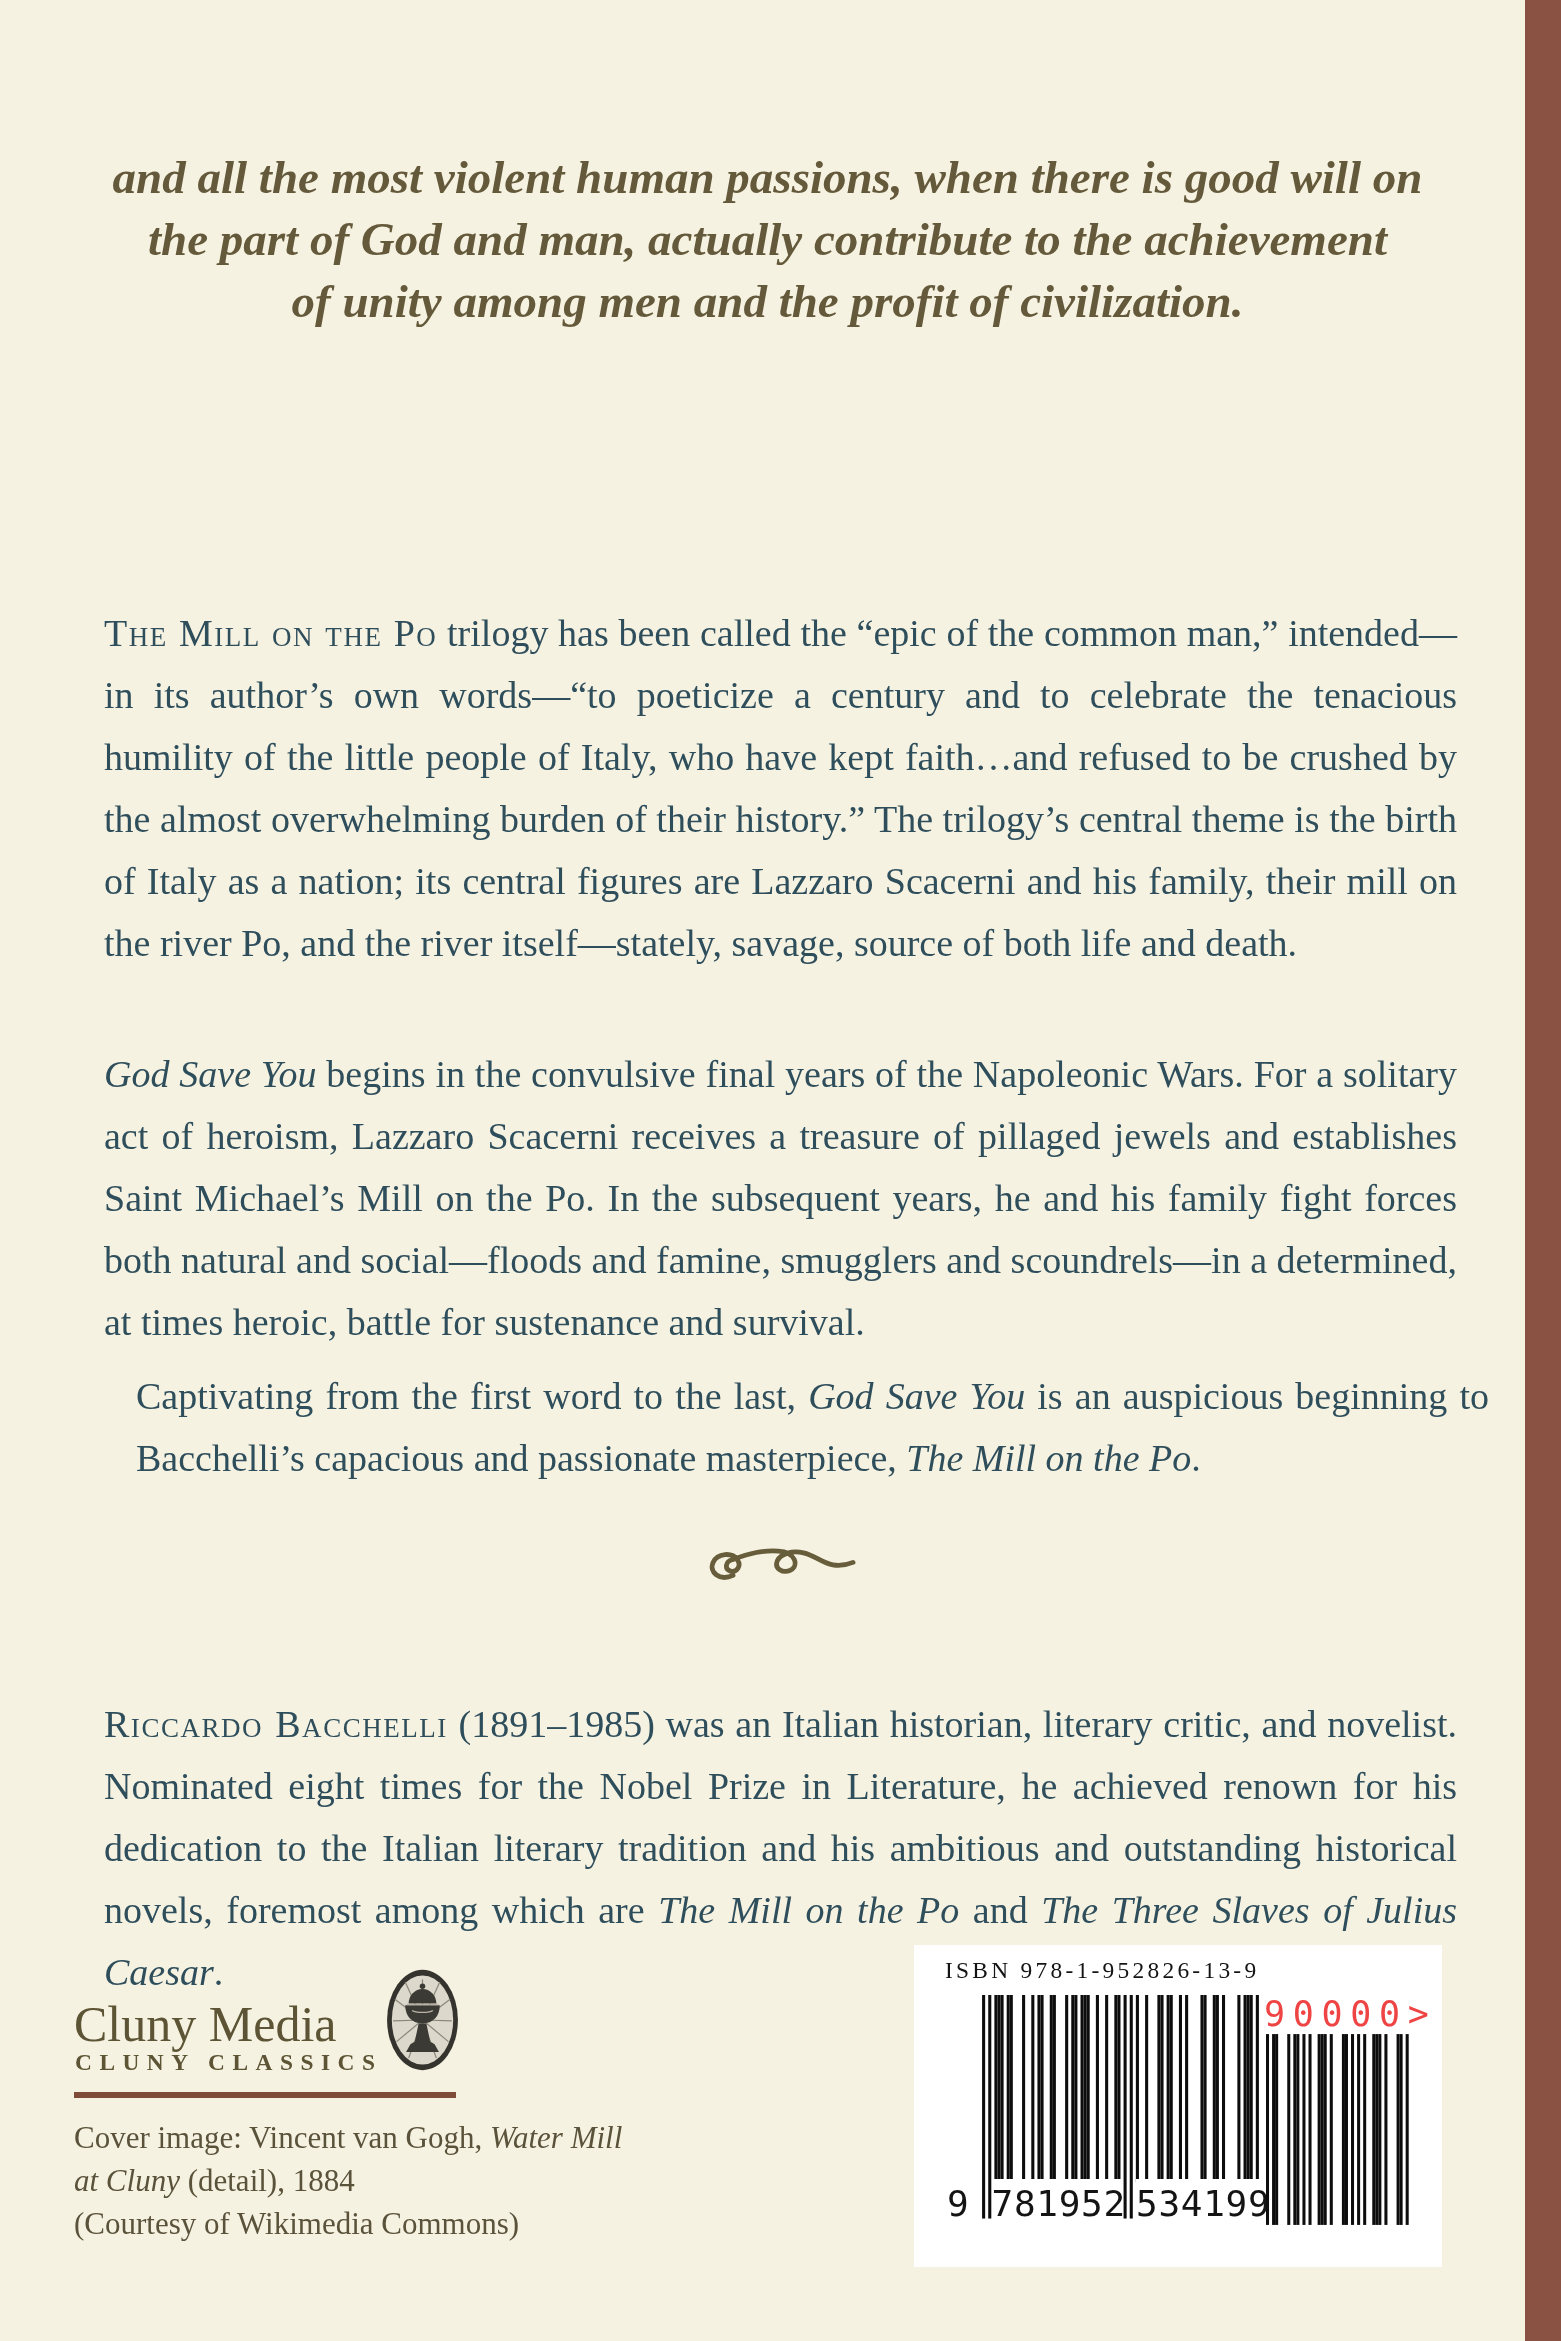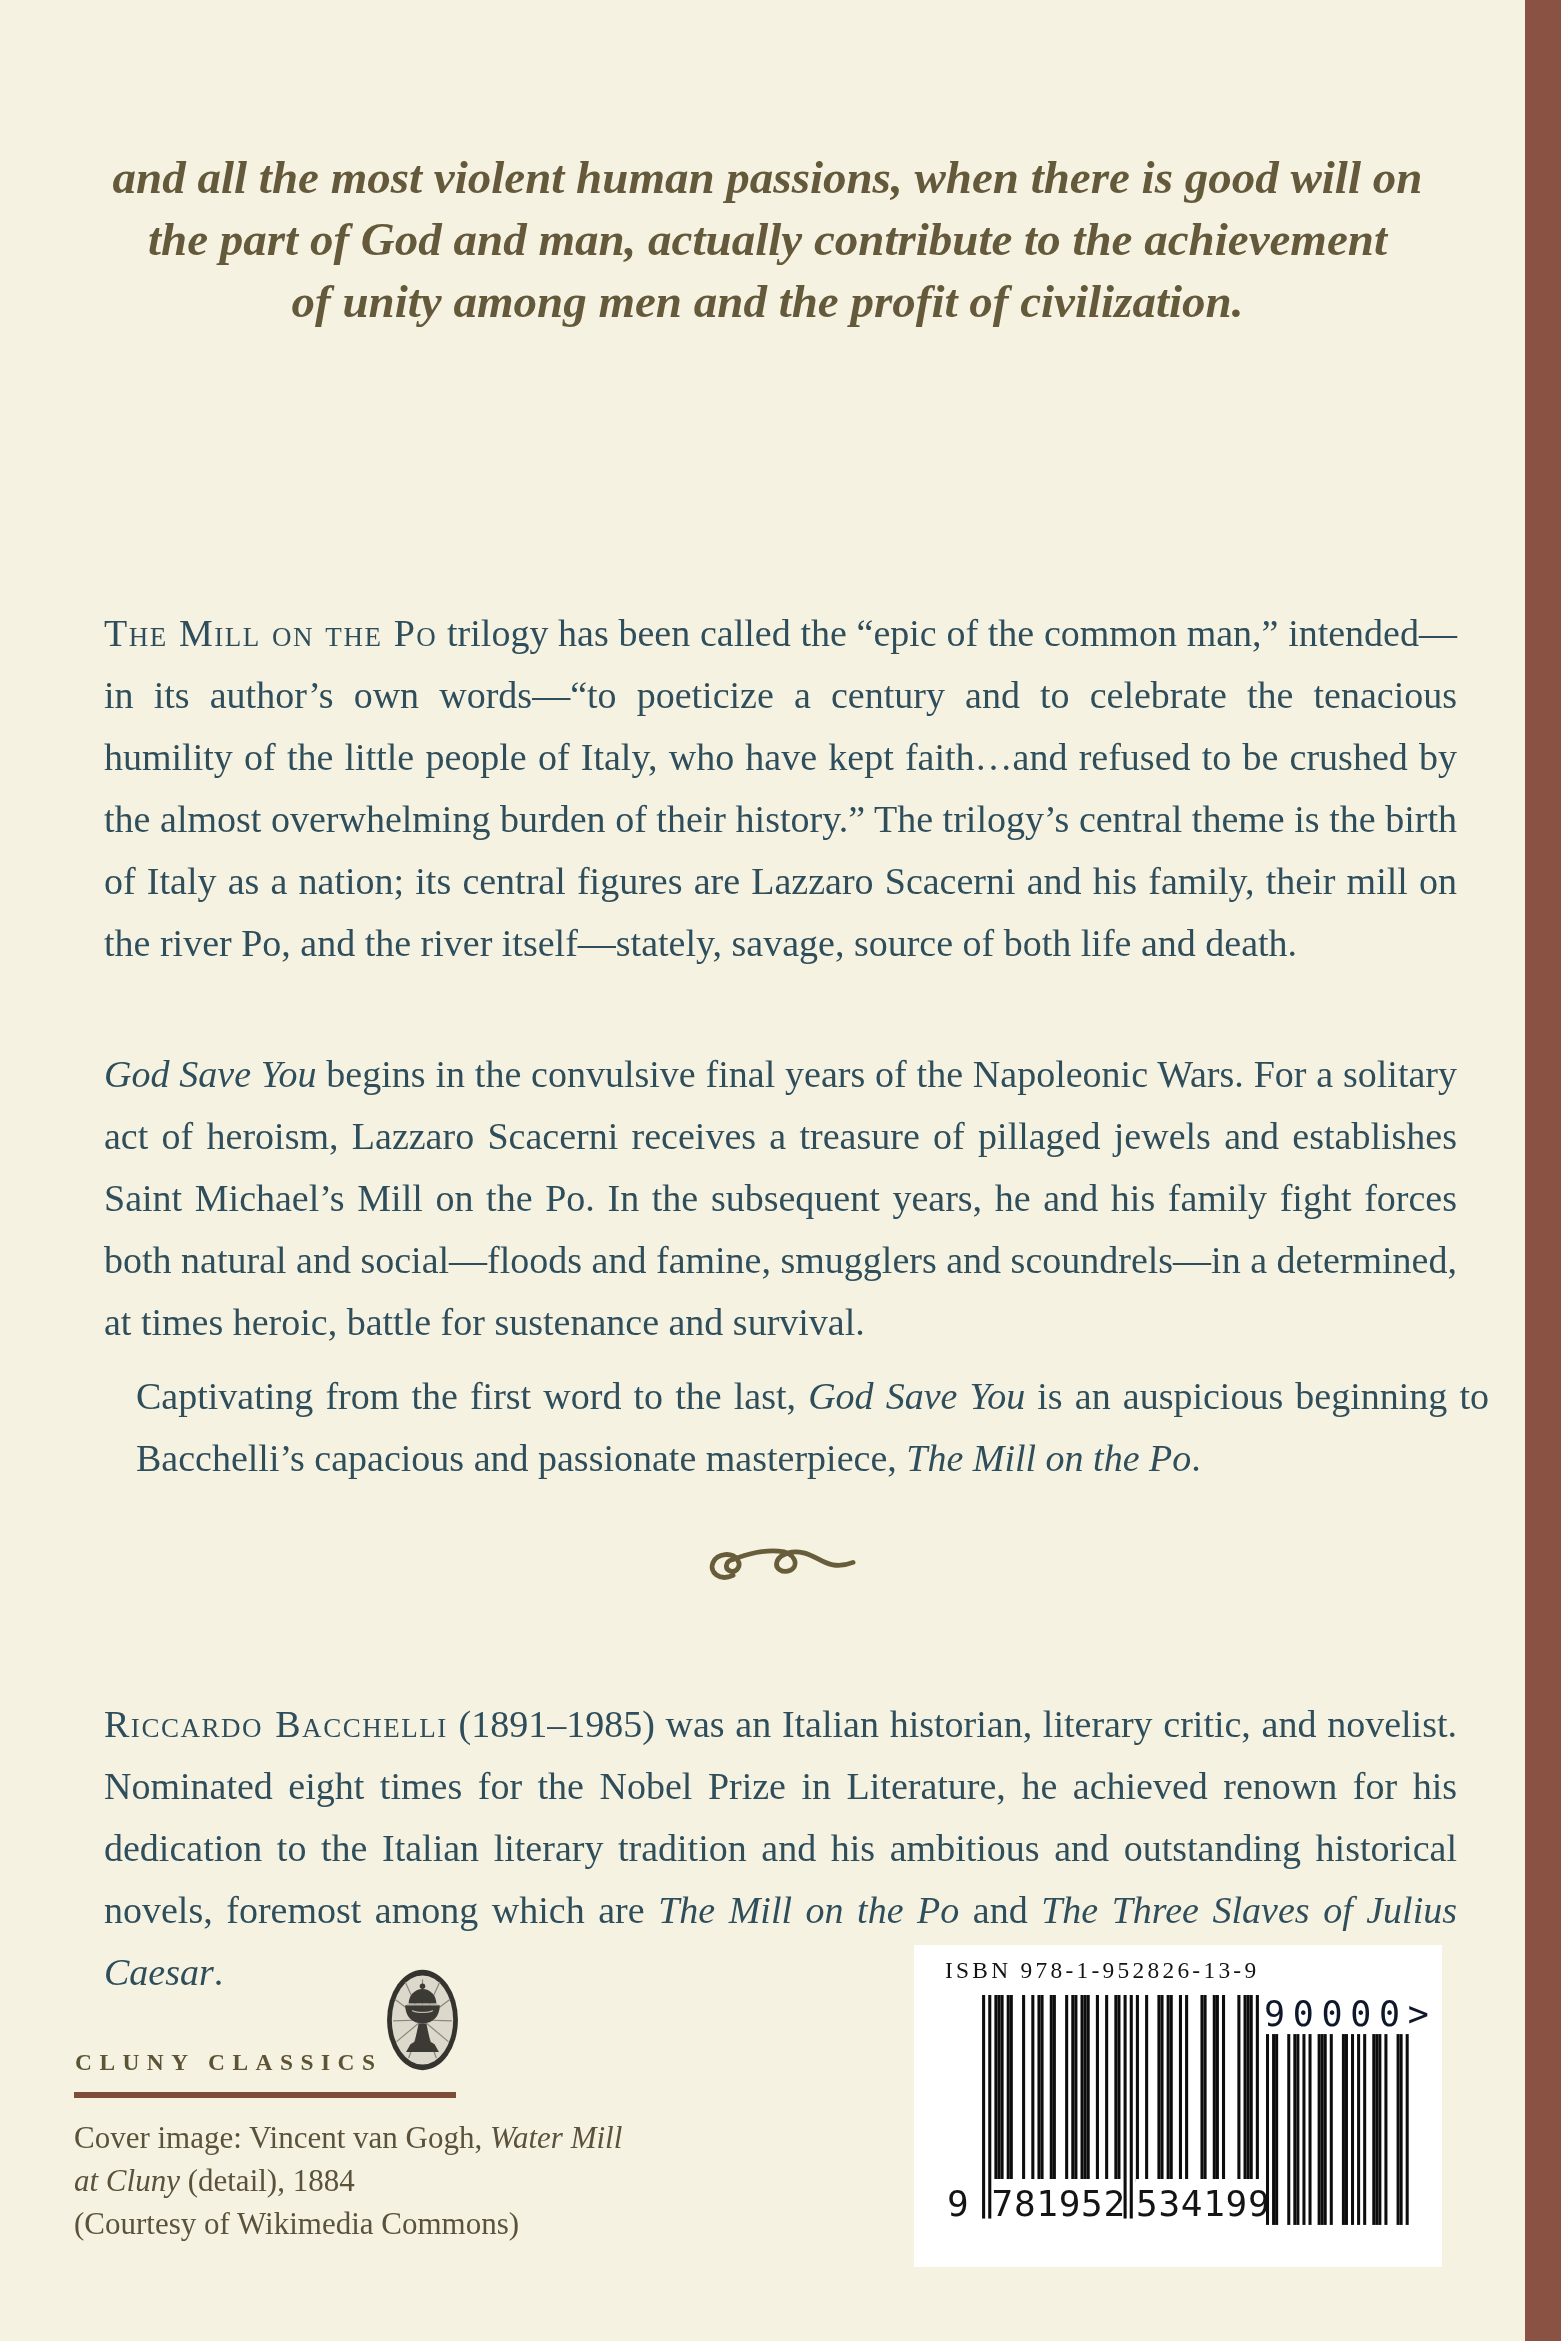--- a/index.html
+++ b/index.html
@@ -43,21 +43,21 @@
   .isbn{position:absolute; left:31px; top:12px; font-family:Liberation Serif, serif;
         font-size:23.4px; letter-spacing:0.14em; color:#141414;}
   .ean-wrap{position:absolute; left:68px; top:50px; width:293px; height:243px;}
   .ean-wrap svg{position:absolute; left:0; top:0;}
   .d{position:absolute; font-family:"DejaVu Sans Mono", monospace; font-size:36px; color:#141414; top:184px; height:49px; line-height:49px;}
   .lead9{left:-35px;}
   .g1{left:9.5px; width:129px; background:#fff; text-align:center; letter-spacing:0.02em;}
   .g2{left:154px; width:129px; background:#fff; text-align:center; letter-spacing:0.02em;}
   .addon-wrap{position:absolute; left:350px; top:49px; width:147px; height:231px;}
   .addon-label{position:absolute; left:0; top:0; width:152px; font-family:"DejaVu Sans Mono", monospace;
-               font-size:35px; letter-spacing:0.22em; color:#0f172a;}
+               font-size:35px; letter-spacing:0.22em; color:#ef4444;}
   .addon-wrap svg{position:absolute; left:1.7px; top:40px;}
 </style>
 </head>
 <body>
 
 <div class="cover">
   <div class="spine-strip"></div>
 
   <div class="quote">
     <div>and all the most violent human passions, when there is good will on</div>
@@ -73,20 +73,21 @@
   <p class="body p3"><span>Captivating from the first word to the last, </span><span class="it">God Save You</span><span> is an auspicious beginning to Bacchelli’s capacious and passionate masterpiece, </span><span class="it">The Mill on the Po</span><span>.</span></p>
 
   <div class="flourish">
     <svg width="153" height="42" viewBox="0 0 176 48">
       <path d="M30 36 C14 43 2 32 7 21 C12 10 29 9 35 18 C40 25 34 33 27 31 C20 29 21 20 29 18 C50 10 64 7 82 8 C102 9 106 25 96 30 C87 34 77 28 81 19 C85 11 98 7 111 10 C130 14 140 32 168 21" fill="none" stroke="#675d3b" stroke-width="5.5" stroke-linecap="round"></path>
     </svg>
   </div>
 
   <p class="body bio"><span class="sc">Riccardo Bacchelli</span><span> (1891–1985) was an Italian historian, literary critic, and novelist. Nominated eight times for the Nobel Prize in Literature, he achieved renown for his dedication to the Italian literary tradition and his ambitious and outstanding historical novels, foremost among which are </span><span class="it">The Mill on the Po</span><span> and </span><span class="it">The Three Slaves of Julius Caesar</span><span>.</span></p>
 
+  <div class="pub-name">Cluny Media</div>
   <div class="pub-imprint">Cluny Classics</div>
 
   <div class="pub-logo">
     <svg width="73" height="102" viewBox="0 0 84 118">
       <ellipse cx="42" cy="59" rx="41" ry="58" fill="#35332e"></ellipse>
       <ellipse cx="42" cy="59" rx="35.5" ry="51.5" fill="#ddd8cc"></ellipse>
       <g stroke="#8a867a" stroke-width="1.4">
         <line x1="42" y1="59" x2="42" y2="12"></line>
           <line x1="42" y1="59" x2="62" y2="15"></line>
         <line x1="42" y1="59" x2="74" y2="35"></line>

